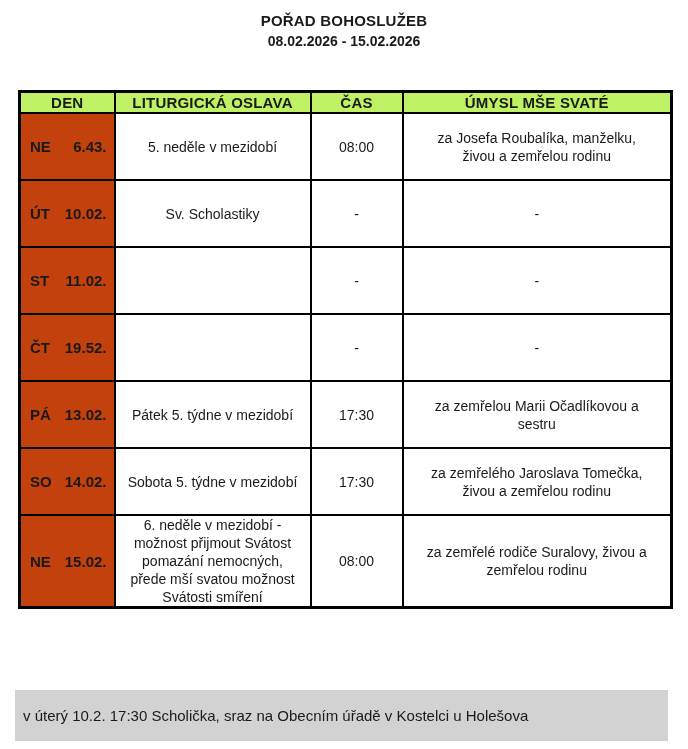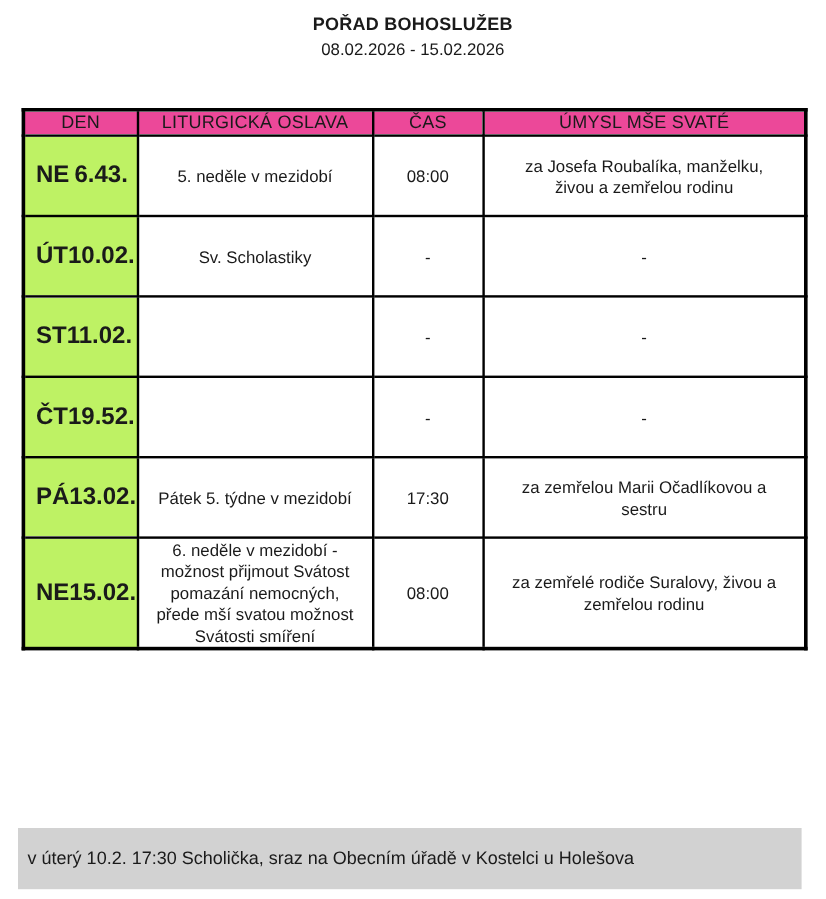--- a/index.html
+++ b/index.html
@@ -25,59 +25,59 @@
     text-align: center;
   }
   .title-line1, .title-line2 {
     font-size: 15px;
     font-weight: bold;
     line-height: 21px;
     letter-spacing: 0.2px;
   }
   .title-line3 {
     font-size: 14px;
-    font-weight: normal;
+    font-weight: bold;
     line-height: 20px;
   }
   
   table.schedule {
     position: absolute;
     left: 18px;
     top: 90px;
     width: 652px;
     border-collapse: collapse;
     table-layout: fixed;
     border: 3px solid #000000;
   }
   table.schedule th,
   table.schedule td {
     border: 2px solid #000000;
     vertical-align: middle;
     overflow: hidden;
   }
   table.schedule th {
-    background: #ec4899;
-    font-size: 15px;
-    font-weight: normal;
+    background: #bef264;
+    font-size: 15px;
+    font-weight: bold;
     height: 17px;
     text-align: center;
     letter-spacing: 0.2px;
   }
   col.c-day   { width: 95px;  }
   col.c-celeb { width: 196px; }
   col.c-time  { width: 92px;  }
   col.c-int   { width: 269px; }
 
   tbody tr          { height: 67px; }
   tbody tr.row-last { height: 92px; }
 
   td.day-cell {
-    background: #bef264;
-    font-weight: bold;
-    font-size: 20px;
+    background: #c2410c;
+    font-weight: bold;
+    font-size: 15px;
     padding: 0;
   }
   .day-wrap {
     display: flex;
     justify-content: space-between;
     align-items: center;
     padding: 0 7px 0 9px;
   }
   td.celeb-cell, td.time-cell, td.int-cell {
     text-align: center;
@@ -179,20 +179,32 @@
           <div class="day-wrap">
             <span>PÁ</span>
             <span>13.02.</span>
           </div>
         </td>
         <td class="celeb-cell">Pátek 5. týdne v mezidobí</td>
         <td class="time-cell">17:30</td>
         <td class="int-cell">za zemřelou Marii Očadlíkovou a
 sestru</td>
       </tr>
+      <tr>
+        <td class="day-cell">
+          <div class="day-wrap">
+            <span>SO</span>
+            <span>14.02.</span>
+          </div>
+        </td>
+        <td class="celeb-cell">Sobota 5. týdne v mezidobí</td>
+        <td class="time-cell">17:30</td>
+        <td class="int-cell">za zemřelého Jaroslava Tomečka,
+živou a zemřelou rodinu</td>
+      </tr>
       <tr class="row-last">
         <td class="day-cell">
           <div class="day-wrap">
             <span>NE</span>
             <span>15.02.</span>
           </div>
         </td>
         <td class="celeb-cell">6. neděle v mezidobí -
 možnost přijmout Svátost
 pomazání nemocných,

